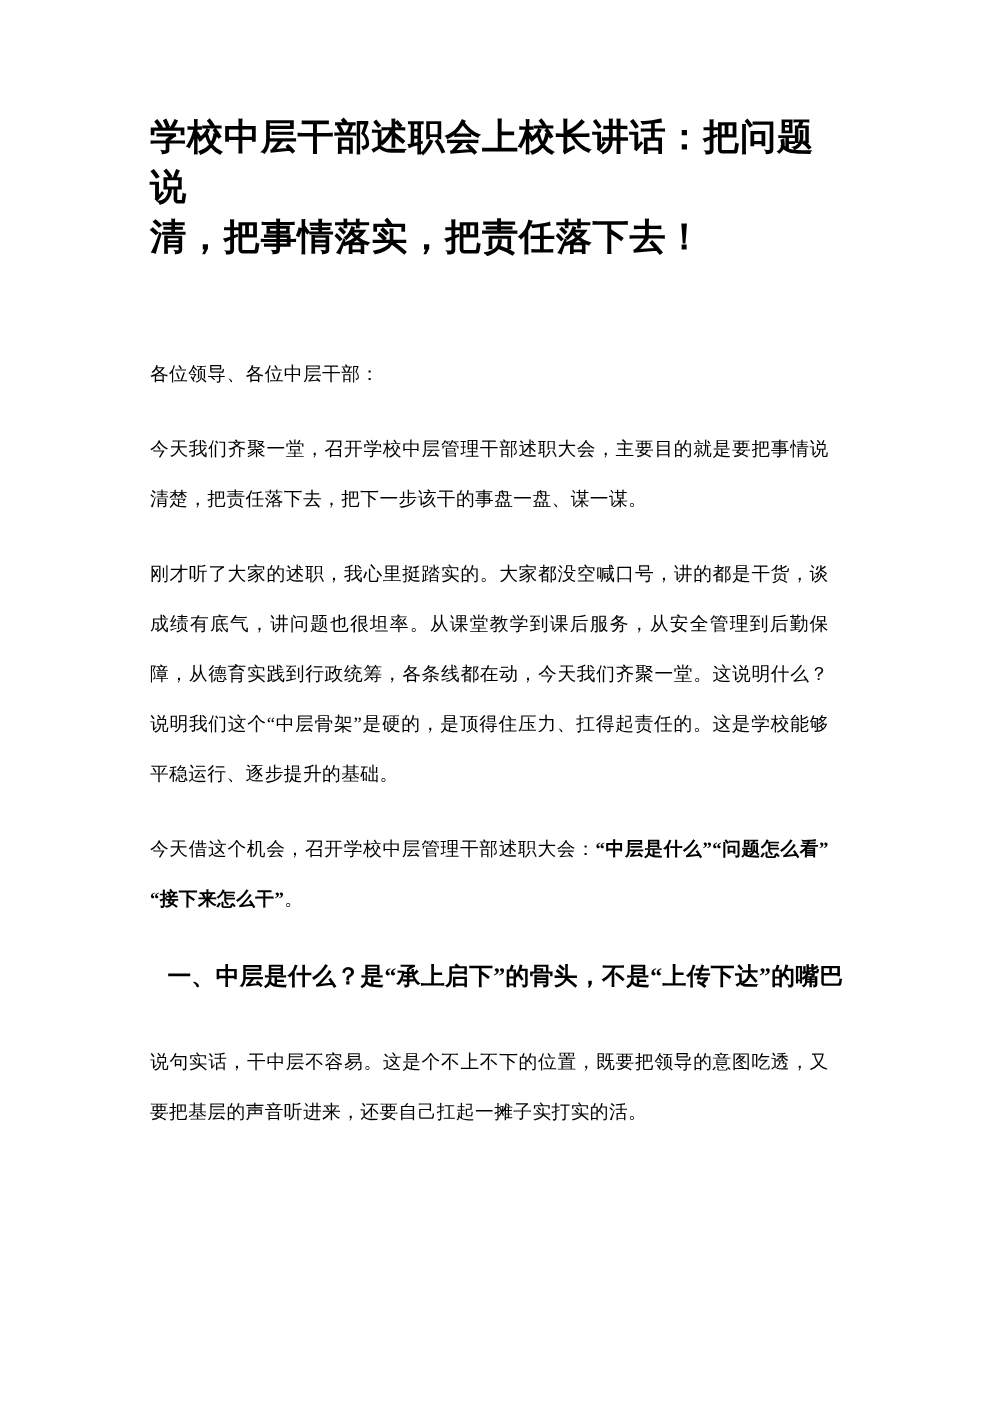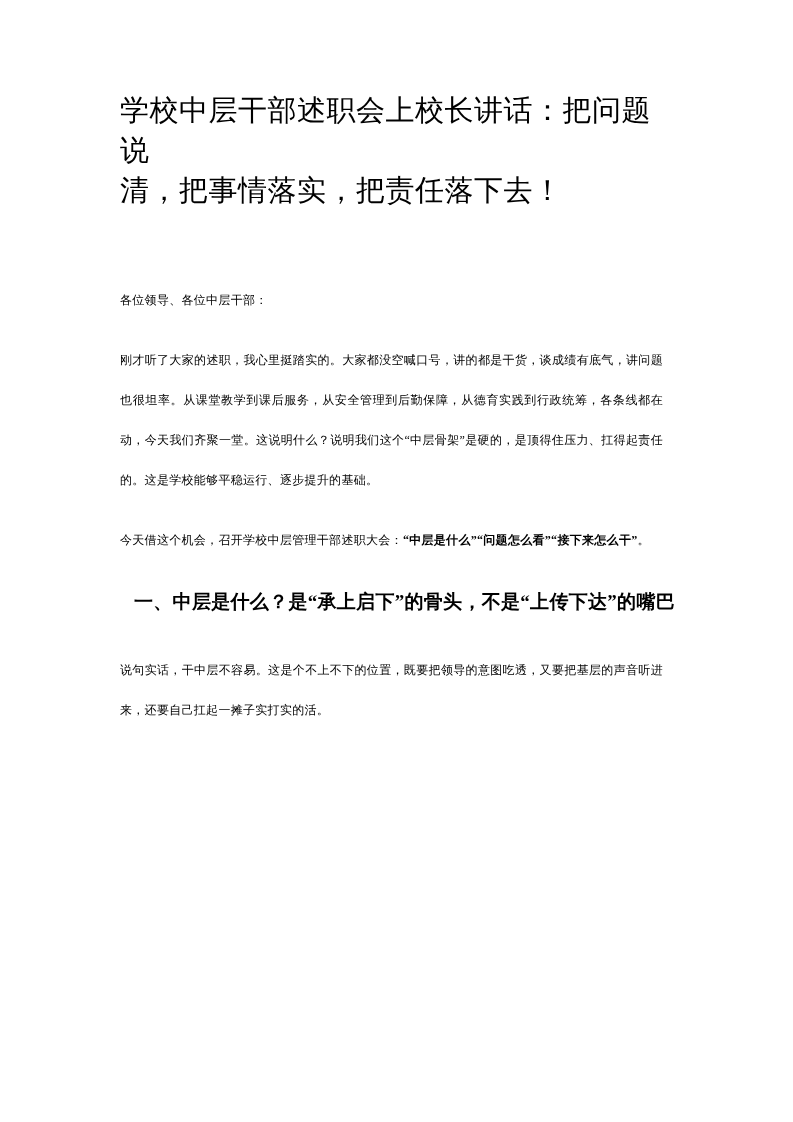--- a/index.html
+++ b/index.html
@@ -17,29 +17,29 @@
     box-sizing: border-box;
     width: 793px;
     height: 1122px;
     padding: 90px 118px 40px 120px;
     overflow: hidden;
     background: #ffffff;
   }
   .doc-title {
     font-size: 29px;
     line-height: 40px;
-    font-weight: normal;
+    font-weight: bold;
     margin: 0 0 70px 0;
     letter-spacing: 0.5px;
   }
   .doc-title .title-line {
     display: block;
   }
   .page p {
-    font-size: 12px;
+    font-size: 15px;
     line-height: 40px;
     margin: 0 12px 20px 0;
     text-align: justify;
     letter-spacing: 0.3px;
   }
   .section-heading {
     font-size: 19px;
     line-height: 40px;
     font-weight: bold;
     margin: 22px 0 28px 0;
@@ -57,20 +57,21 @@
 <div class="page">
 
   <h1 class="doc-title">
     <span class="title-line">学校中层干部述职会上校长讲话：把问题说</span>
     <span class="title-line">清，把事情落实，把责任落下去！</span>
   </h1>
 
   <p>各位领导、各位中层干部：</p>
 
 
+  <p>今天我们齐聚一堂，召开学校中层管理干部述职大会，主要目的就是要把事情说清楚，把责任落下去，把下一步该干的事盘一盘、谋一谋。</p>
 
   <p>刚才听了大家的述职，我心里挺踏实的。大家都没空喊口号，讲的都是干货，谈成绩有底气，讲问题也很坦率。从课堂教学到课后服务，从安全管理到后勤保障，从德育实践到行政统筹，各条线都在动，今天我们齐聚一堂。这说明什么？说明我们这个“中层骨架”是硬的，是顶得住压力、扛得起责任的。这是学校能够平稳运行、逐步提升的基础。</p>
 
   <p>
     <span>今天借这个机会，召开学校中层管理干部述职大会：</span><span class="bold-run">“中层是什么”“问题怎么看”“接下来怎么干”</span><span>。</span>
   </p>
 
   <h2 class="section-heading">一、中层是什么？是“承上启下”的骨头，不是“上传下达”的嘴巴</h2>
 
   <p>说句实话，干中层不容易。这是个不上不下的位置，既要把领导的意图吃透，又要把基层的声音听进来，还要自己扛起一摊子实打实的活。</p>

